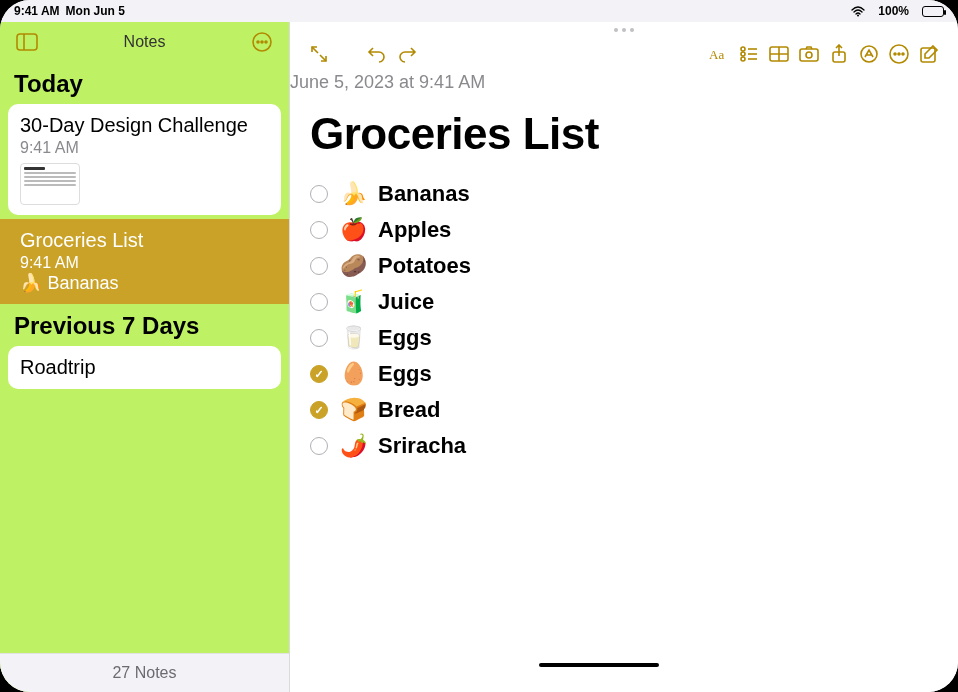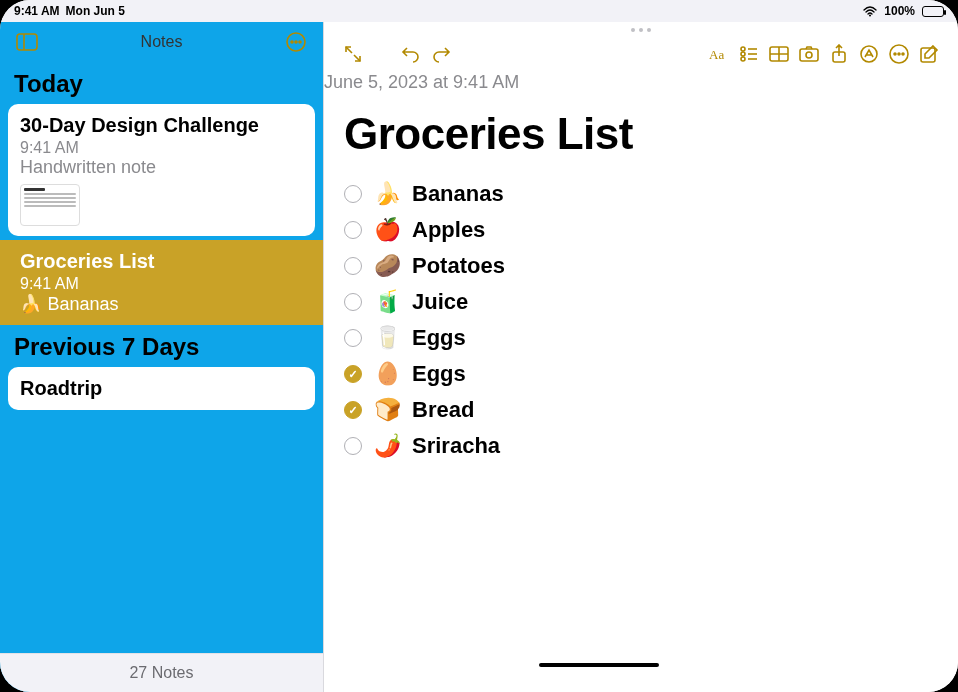--- a/index.html
+++ b/index.html
@@ -33,35 +33,35 @@
     height: 22px;
     display: flex;
     align-items: center;
     padding: 0 14px;
     font-size: 12px;
     font-weight: 600;
     color: #000;
     background: #f2f2f7;
   }
   .statusbar .sb-left { display:flex; gap:6px; }
-  .statusbar .sb-right { margin-left:auto; display:flex; align-items:center; gap:7px; }
+  .statusbar .sb-right { margin-left:auto; display:flex; align-items:center; gap:13px; }
   .wifi, .battery { display:inline-flex; align-items:center; }
   .battery-shell {
     width: 22px; height: 11px; border:1px solid #000; border-radius:3px; position:relative;
   }
   .battery-shell::after {
     content:""; position:absolute; right:-3px; top:3px; width:2px; height:5px; background:#000; border-radius:1px;
   }
   .battery-fill { background:#000; width:100%; height:100%; border-radius:2px; }
 
   
   .content { flex:1; display:flex; min-height:0; }
   .sidebar {
-    width: 324px;
-    background:#0ea5e9;
+    width: 290px;
+    background:#bef264;
     border-right:1px solid #d9d9de;
     display:flex;
     flex-direction:column;
   }
   .sidebar-toolbar {
     display:flex; align-items:center; padding:6px 12px; height:40px;
   }
   .tb-icon {
     width:30px; height:30px; display:flex; align-items:center; justify-content:center;
     color:#b28900;
@@ -70,21 +70,21 @@
   .sidebar-title { flex:1; text-align:center; font-size:16px; font-weight:500; color:#333; }
   .section-header {
     font-size:24px; font-weight:800; padding:8px 14px 6px;
   }
   .note-card {
     background:#fff; margin:0 8px 4px; border-radius:10px; padding:10px 12px;
   }
   .note-card.selected {
     background:#c9a227; color:#fff; border-radius:0; margin:0; padding:10px 20px;
   }
-  .note-title { font-size:20px; font-weight:700; line-height:1.15; }
+  .note-title { font-size:20px; font-weight:400; line-height:1.15; }
   .note-time { font-size:16px; color:#8a8a8e; margin-top:2px; font-weight:500;}
   .note-sub { font-size:18px; color:#8a8a8e; font-weight:500;}
   .note-card.selected .note-time,
   .note-card.selected .note-sub { color:#fff; }
   .note-thumb {
     width:60px; height:42px; background:#fff; border:1px solid #ddd; border-radius:4px; margin-top:6px;
     display:flex; flex-direction:column; padding:3px; gap:2px;
   }
   .note-thumb div { height:2px; background:#bbb; border-radius:1px; }
   .note-thumb div:first-child { width:40%; height:3px; background:#333; }
@@ -169,21 +169,20 @@
                 <circle cx="15" cy="11" r="1" fill="#b28900"></circle>
               </svg>
           </div>
         </div>
 
         <div id="sidebar-list">
             <div class="section-header">Today</div>
             <div class="note-card">
               <div class="note-title">30-Day Design Challenge</div>
               <div class="note-time">9:41 AM</div>
-              <div class="note-sub">Handwritten note</div>
               <div class="note-thumb">
                 <div></div>
                 <div></div>
                 <div></div>
                 <div></div>
                 <div></div>
               </div>
             </div>
             <div class="note-card selected">
               <div class="note-title">Groceries List</div>

